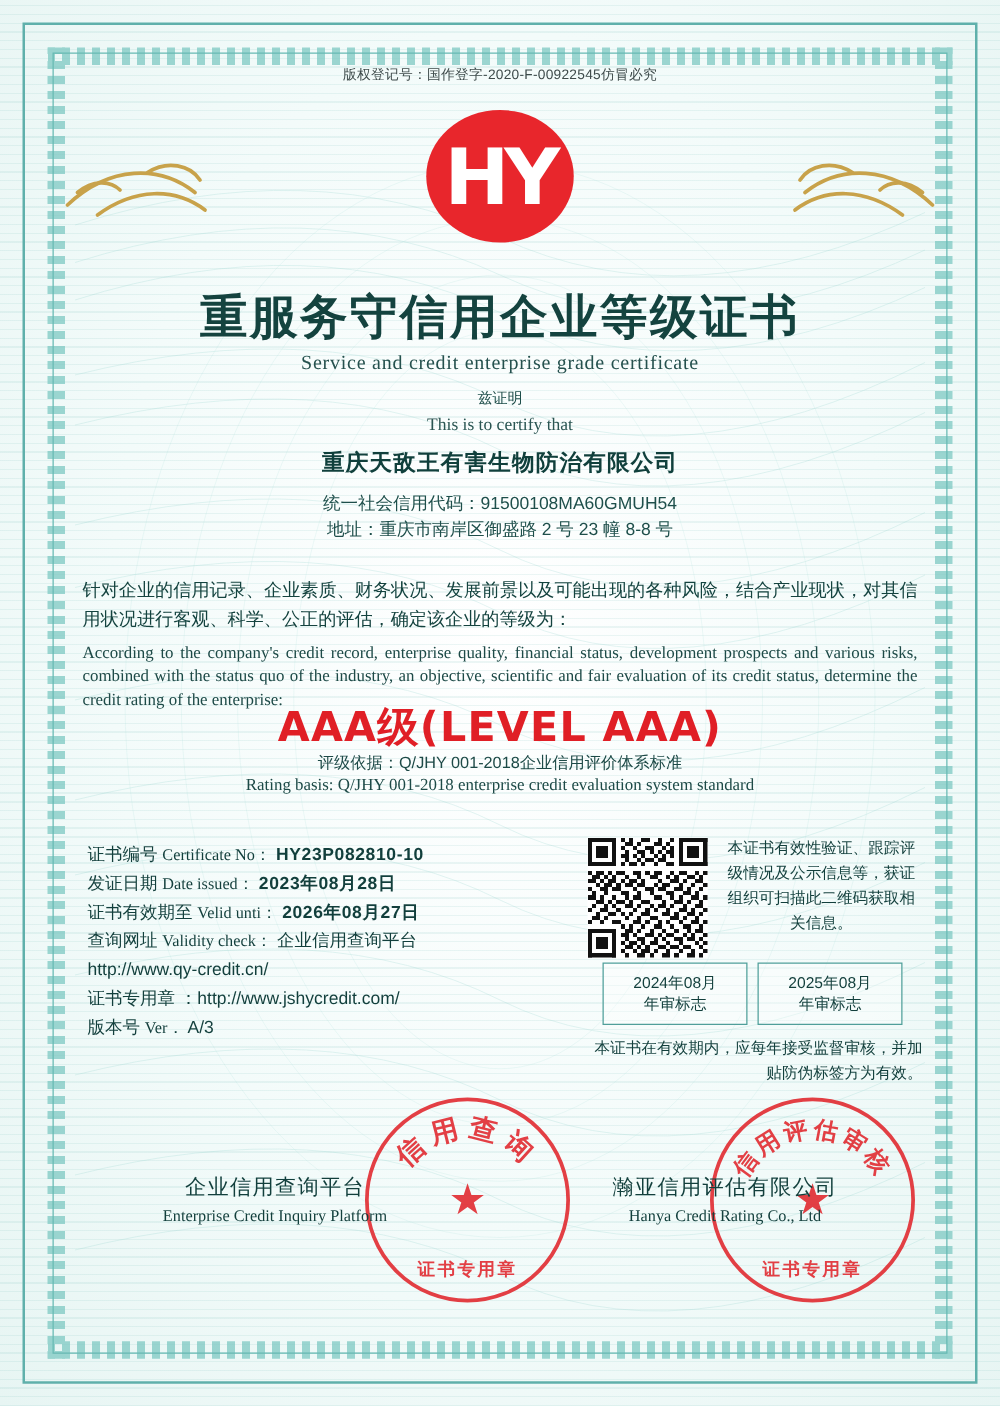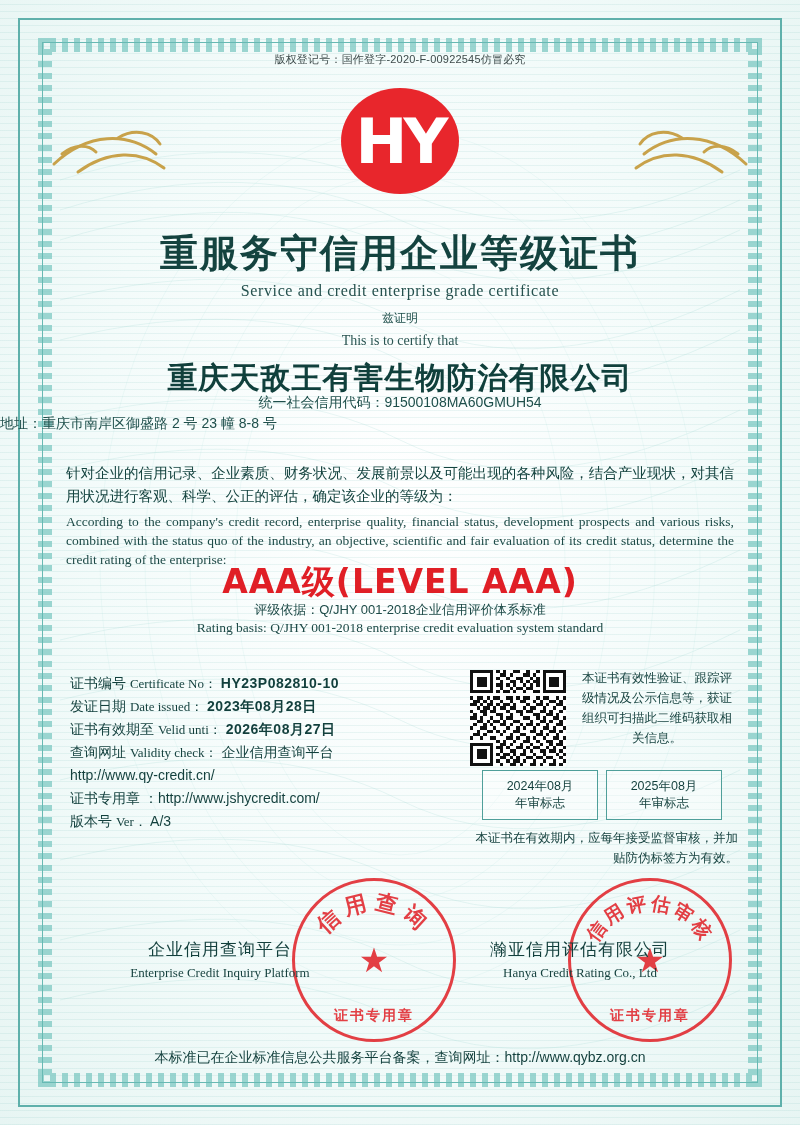--- a/index.html
+++ b/index.html
@@ -168,38 +168,38 @@
     font-size: 14px;
     color: #2a5552;
   }
 
   .company-name {
     position: absolute;
     top: 358px;
     left: 0; right: 0;
     text-align: center;
     font-family: Liberation Mono, monospace;
-    font-size: 30px;
+    font-size: 18px;
     font-weight: bold;
     color: #10403c;
     letter-spacing: 1px;
   }
   .company-code {
     position: absolute;
     top: 394px;
     left: 0; right: 0;
     text-align: center;
     font-size: 14px;
     color: #1e4f4b;
   }
   .company-addr {
     position: absolute;
     top: 415px;
     left: 0; right: 0;
-    text-align: left;
+    text-align: center;
     font-size: 14px;
     color: #1e4f4b;
   }
 
   .body-cn {
     position: absolute;
     top: 462px;
     left: 66px;
     right: 66px;
     font-size: 14.5px;
@@ -782,16 +782,15 @@
       <div class="org">
         <div class="cn">企业信用查询平台</div>
         <div class="en">Enterprise Credit Inquiry Platform</div>
       </div>
       <div class="org">
         <div class="cn">瀚亚信用评估有限公司</div>
         <div class="en">Hanya Credit Rating Co., Ltd</div>
       </div>
     </div>
 
-    <div class="footer">本标准已在企业标准信息公共服务平台备案，查询网址：http://www.qybz.org.cn</div>
 
   </div>
 </div>
 
 </body></html>

